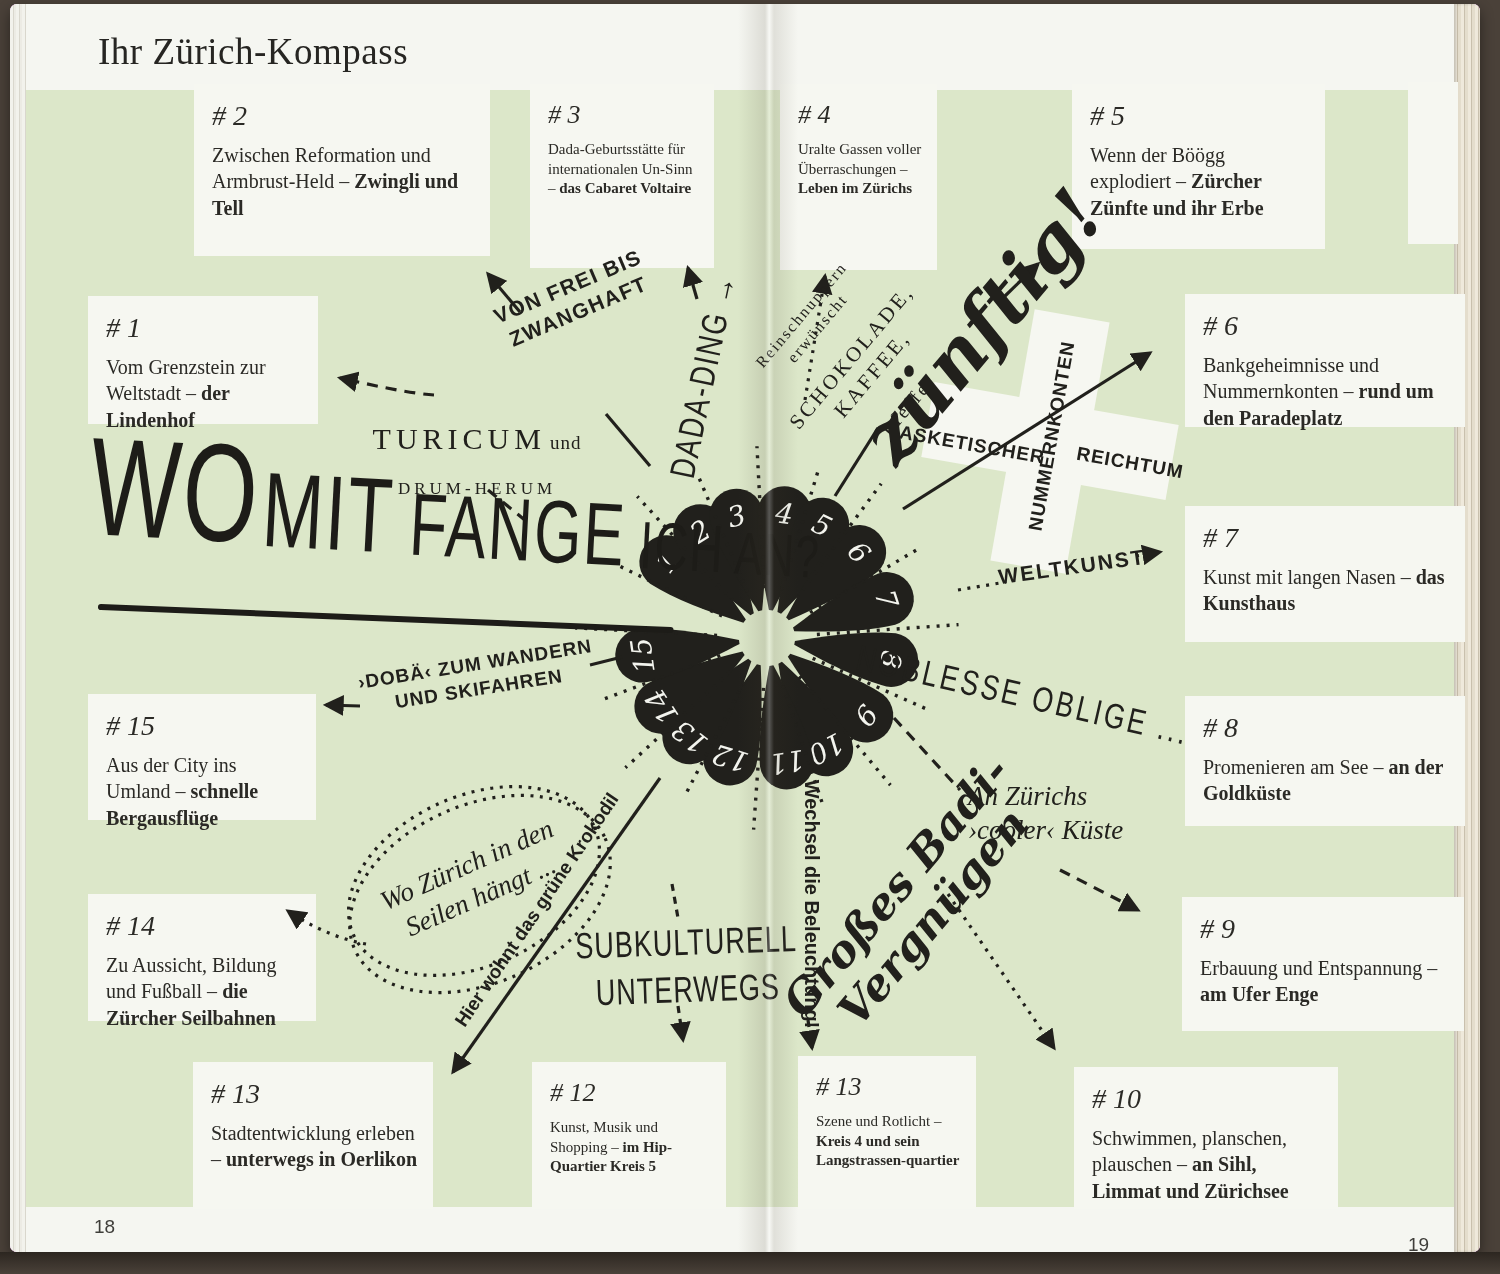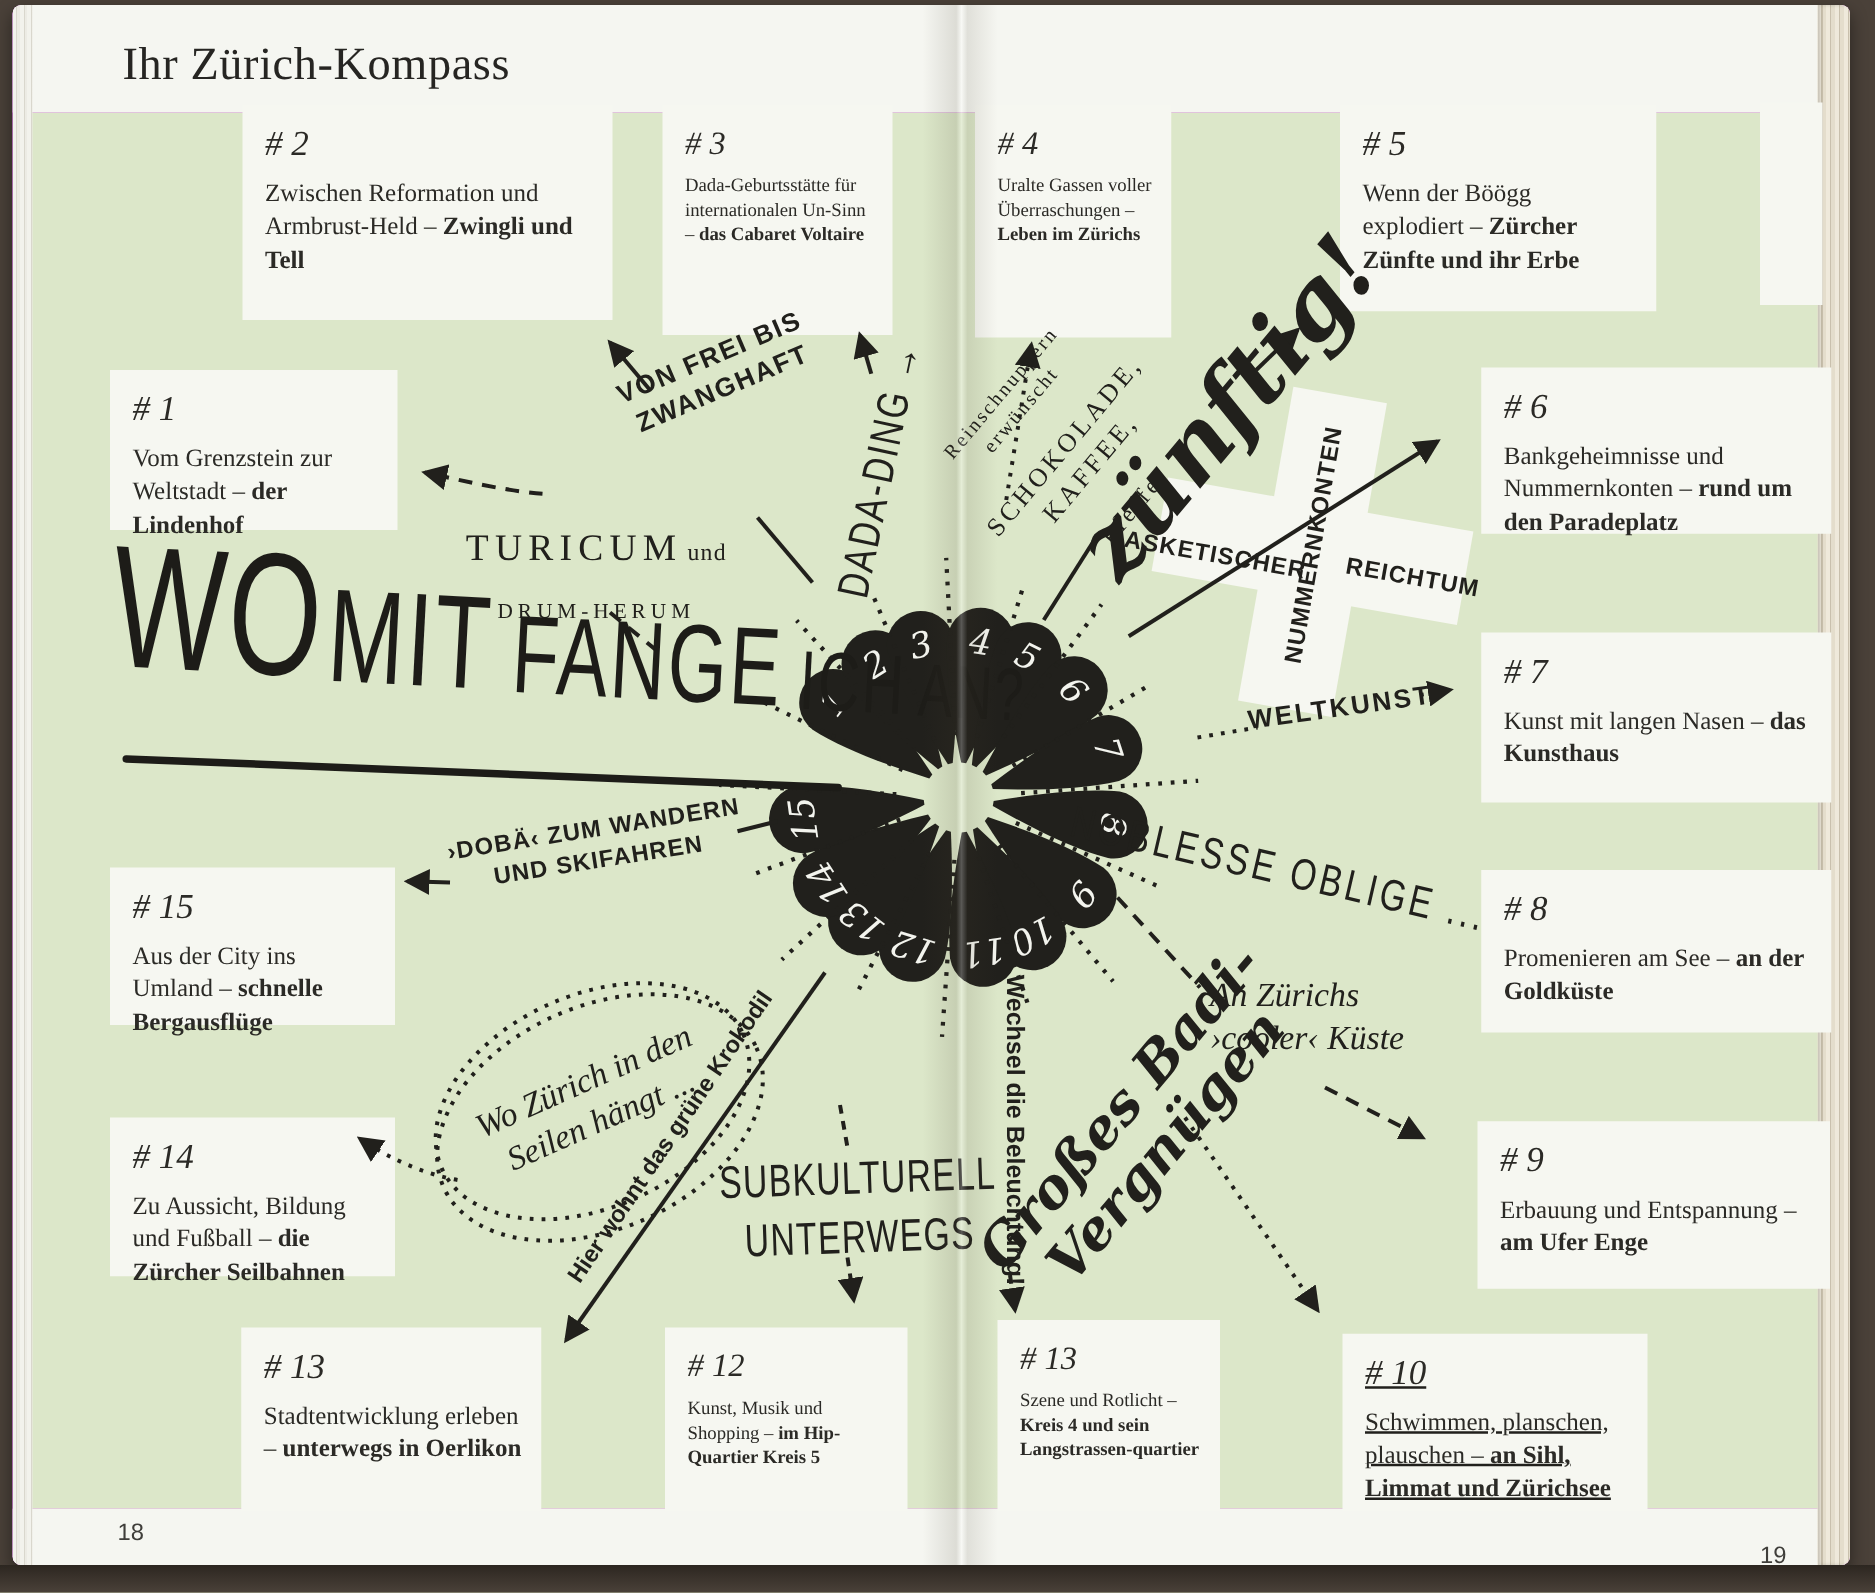--- a/index.html
+++ b/index.html
@@ -102,21 +102,21 @@
       <p><span>Kunst mit langen Nasen – </span><b>das Kunsthaus</b></p>
     </div>
     <div class="card" style="left:1175px;top:692px;width:280px;height:130px;">
       <div class="card-num"># 8</div>
       <p><span>Promenieren am See – </span><b>an der Goldküste</b></p>
     </div>
     <div class="card" style="left:1172px;top:893px;width:282px;height:134px;">
       <div class="card-num"># 9</div>
       <p><span>Erbauung und Entspannung – </span><b>am Ufer Enge</b></p>
     </div>
-    <div class="card" style="left:1064px;top:1063px;width:244px;height:142px;text-decoration:underline;">
+    <div class="card" style="left:1064px;top:1063px;width:264px;height:142px;">
       <div class="card-num"># 10</div>
       <p><span>Schwimmen, planschen, plauschen – </span><b>an Sihl, Limmat und Zürichsee</b></p>
     </div>
     <div class="card sm" style="left:788px;top:1052px;width:178px;height:153px;">
       <div class="card-num"># 13</div>
       <p><span>Szene und Rotlicht – </span><b>Kreis 4 und sein Langstrassen-quartier</b></p>
     </div>
     <div class="card sm" style="left:522px;top:1058px;width:194px;height:147px;">
       <div class="card-num"># 12</div>
       <p><span>Kunst, Musik und Shopping – </span><b>im Hip-Quartier Kreis 5</b></p>

